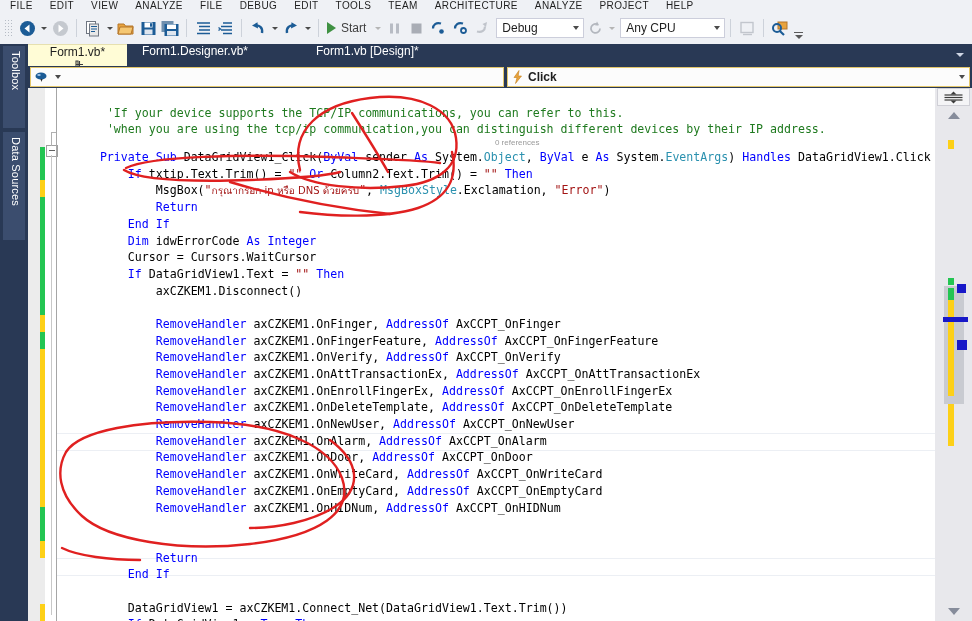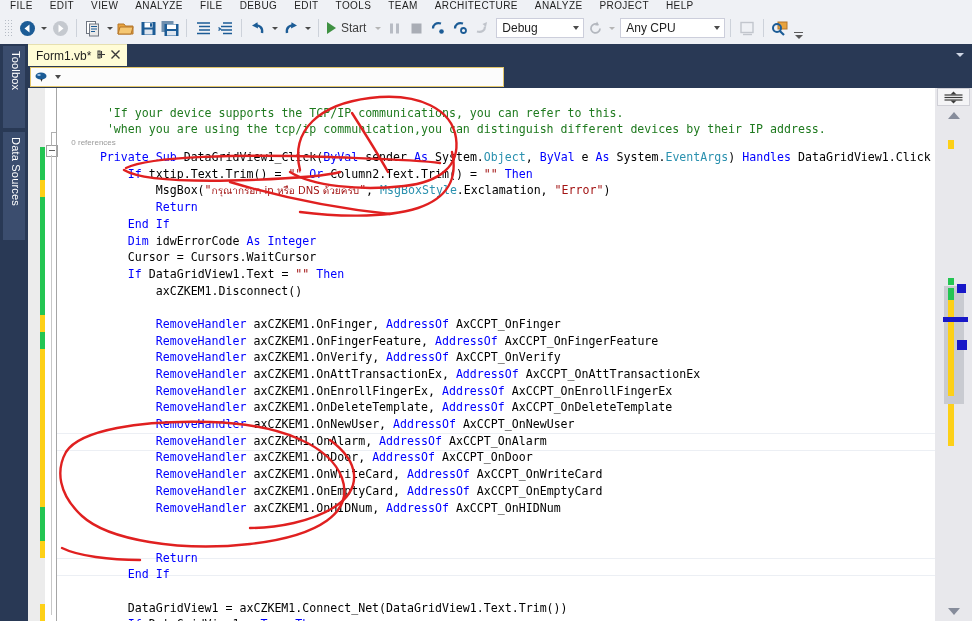--- a/index.html
+++ b/index.html
@@ -77,21 +77,21 @@
   .dockbtn.toolbox{top:2px;height:82px;background:#3b4d6e;}
   .dockbtn.datasources{top:88px;height:108px;background:#3b4d6e;}
 
   
   .tabstrip{
     position:absolute;left:28px;top:44px;width:944px;height:22px;
     background:#293955;
   }
   .tab{
     position:absolute;top:0;height:22px;display:flex;align-items:center;
-    font-size:12px;padding:0 8px;box-sizing:border-box;white-space:nowrap;
+    font-size:12px;padding:0 8px;box-sizing:border-box;white-space:nowrap;flex-direction:column;
   }
   .tab.active{background:#fffcd6;color:#1e1e1e;left:0;width:99px;
     border-top:1px solid #e6e0b0;}
   .tab.inactive{color:#ffffff;}
   .tab-pin{width:12px;height:14px;margin-left:5px;position:relative;}
   .tab-pin svg{display:block;}
   .tab-close{width:12px;height:14px;margin-left:3px;position:relative;}
   .tabstrip .tabdd{
     position:absolute;right:4px;top:0;height:22px;width:16px;
     display:flex;align-items:center;justify-content:center;
@@ -134,21 +134,21 @@
     font-family:"DejaVu Sans Mono", monospace;
     font-size:11.6px;line-height:16.7px;
     white-space:pre;color:#000000;
   }
   .ln{height:16.7px;white-space:pre;}
   .cmt{color:#1f7a1f;}
   .kw{color:#0000ff;}
   .typ{color:#2b91af;}
   .str{color:#a31515;}
   .th{color:#a31515;font-family:"DejaVu Sans", sans-serif;font-size:10px;}
-  .lens{color:#9a9a9a;font-size:8px;line-height:10px;height:11px;font-family:"Liberation Sans",sans-serif;}
+  .lens{color:#9a9a9a;font-size:8px;line-height:10px;height:11px;font-family:"Liberation Sans",sans-serif;text-align:center;}
 
   
   .band{position:absolute;left:29px;width:906px;height:1px;background:#eceff4;}
 
   
   .vscroll{
     position:absolute;left:935px;top:88px;width:37px;height:533px;background:#e8e8ec;
   }
   .vs-split{position:absolute;left:2px;top:0;width:33px;height:18px;background:#f4f4f6;border:1px solid #cfcfd6;box-sizing:border-box;
     display:flex;align-items:center;justify-content:center;}
@@ -347,32 +347,47 @@
         <svg width="11" height="11" viewBox="0 0 11 11">
             <path d="M2 5.5h7M5.5 2v7M2 2h2v7h-2z" stroke="#3a3a3a" stroke-width="1.1" fill="none"></path>
           </svg>
       </span>
       <span class="tab-close">
         <svg width="11" height="11" viewBox="0 0 11 11">
             <path d="M1.5 1.5 L9.5 9.5 M9.5 1.5 L1.5 9.5" stroke="#3a3a3a" stroke-width="1.4"></path>
           </svg>
       </span>
     </div>
+    <div class="tab inactive" style="left:106px;">
+      <span>Form1.Designer.vb*</span>
+    </div>
+    <div class="tab inactive" style="left:280px;">
+      <span>Form1.vb [Design]*</span>
+    </div>
     <div class="tabdd"></div>
   </div>
 
   <div class="navbar">
     <div class="navsel obj">
       <div class="nicon">
         <svg width="14" height="13" viewBox="0 0 14 13">
           <ellipse cx="7" cy="5" rx="5.5" ry="3.6" fill="#1c5c96"></ellipse>
           <ellipse cx="5" cy="4" rx="1.8" ry="1.1" fill="#9fc4e8"></ellipse>
           <path d="M6.5 8 L8.5 8 L7.5 11 Z" fill="#2b2b2b"></path>
         </svg>
       </div>
+      <div class="narr"></div>
+    </div>
+    <div class="navsel mem">
+      <div class="nicon">
+        <svg width="12" height="14" viewBox="0 0 12 14">
+            <path d="M7 0.5 L2 7.5 L5 7.5 L3.5 13.5 L9.5 6 L6.2 6 Z" fill="#e8a33d" stroke="#c57f1f" stroke-width=".6"></path>
+          </svg>
+      </div>
+      <div class="ntext">Click</div>
       <div class="narr"></div>
     </div>
   </div>
 
   <div class="editor">
     <div class="ind-margin"></div>
     <div class="ind-track" id="ind-track">
         <div class="ind-mark mk-green" style="top: 59px; height: 16px;"></div>
         <div class="ind-mark mk-green" style="top: 75px; height: 17px;"></div>
         <div class="ind-mark mk-yellow" style="top: 92px; height: 17px;"></div>

